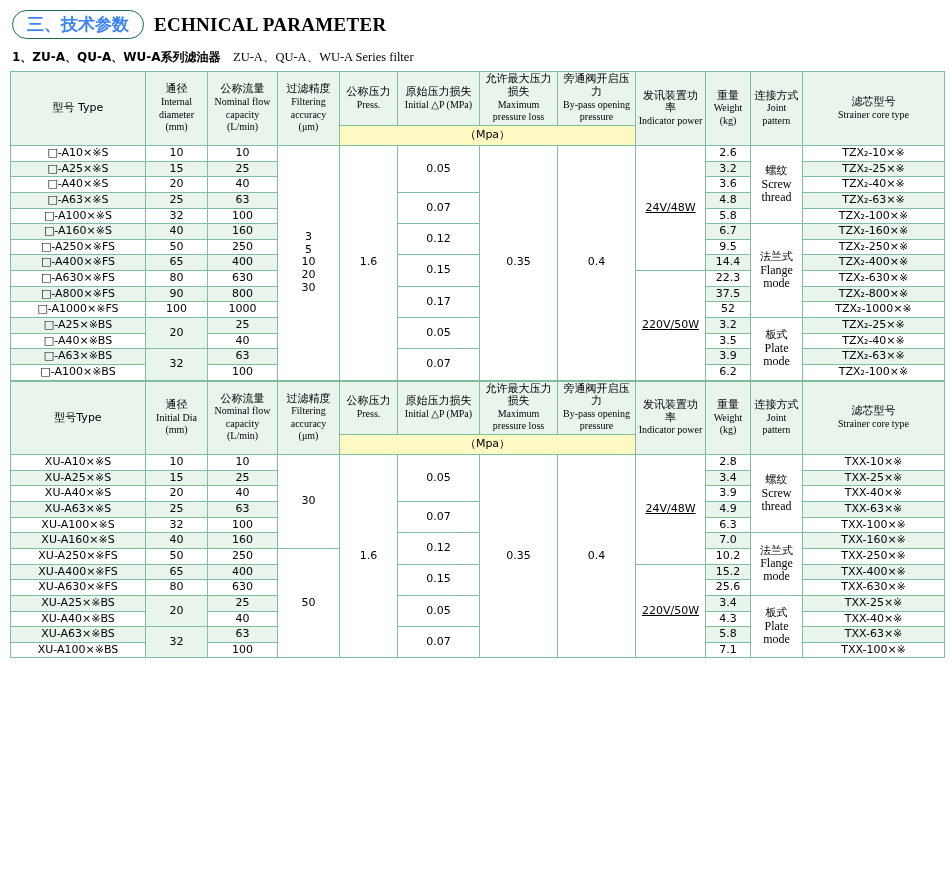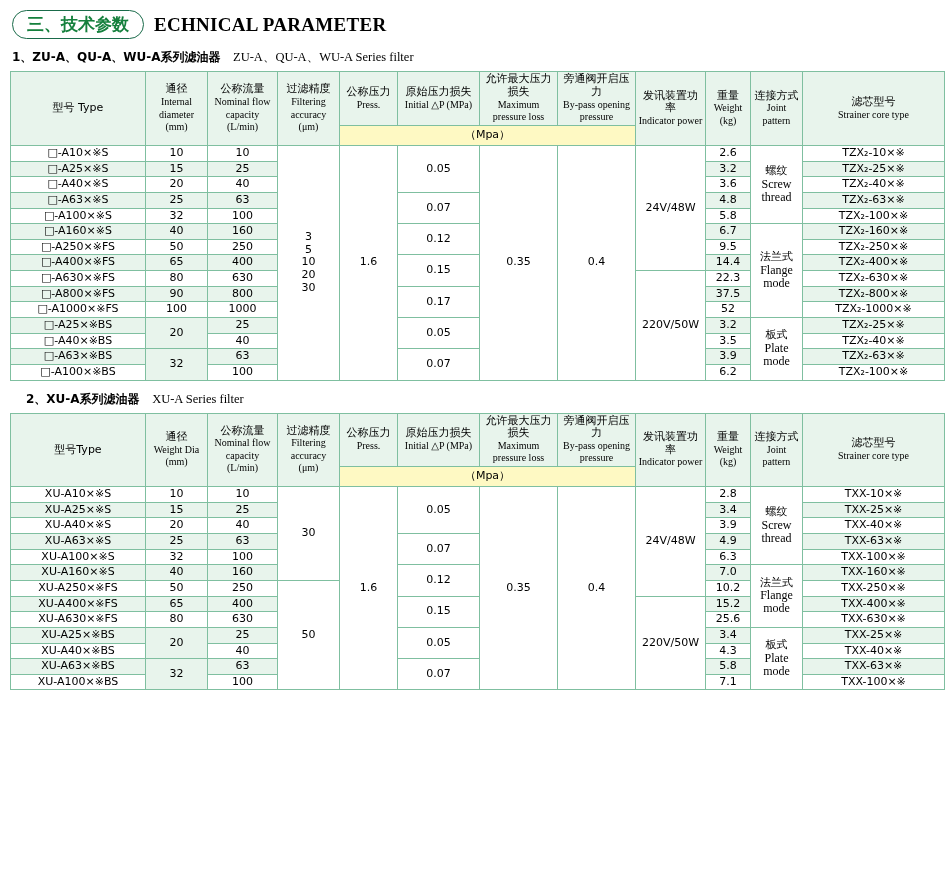--- a/index.html
+++ b/index.html
@@ -27,21 +27,21 @@
     gap: 10px;
     margin: 4px 0 10px 4px;
   }
   .header-pill {
     border: 1.5px solid #1a6b4a;
     border-radius: 18px;
     padding: 3px 14px 4px 14px;
     font-size: 17px;
     font-weight: bold;
     font-family: "DejaVu Sans", sans-serif;
-    color: #15803d;
+    color: #3b82f6;
     line-height: 1.2;
     white-space: nowrap;
   }
   .header-title {
     font-family: "Liberation Serif", serif;
     font-weight: bold;
     font-size: 19px;
     letter-spacing: 0.3px;
   }
 
@@ -122,21 +122,21 @@
   }
   td.big {
     font-size: 12px;
   }
   .vstack {
     line-height: 1.45;
     font-size: 12px;
   }
   .joint .cn { font-size: 11px; display:block; }
   .joint .en { font-family: "Liberation Serif", serif; font-size: 12px; display:block; line-height:1.1;}
-  .ind { font-family: "Liberation Serif", serif; font-size: 11.5px; }
+  .ind { font-family: "Liberation Serif", serif; font-size: 11.5px; text-decoration: underline; }
 </style>
 </head>
 <body>
 
 <div class="page">
 
   <div class="header">
     <div class="header-pill">三、技术参数</div>
     <div class="header-title">ECHNICAL PARAMETER</div>
   </div>
@@ -360,25 +360,20 @@
 
       <tr>
         <td class="model">□-A100×※BS</td>
         <td>100</td>
         <td>6.2</td>
         <td class="core">TZX₂-100×※</td>
       </tr>
     </tbody>
   </table>
 
-  <div class="caption caption2">
-    <span class="cn">2、XU-A系列滤油器</span>
-    &nbsp;&nbsp;
-    <span class="en">XU-A Series filter</span>
-  </div>
 
   <table class="spec">
     <colgroup>
       <col style="width:135px">
         <col style="width:62px">
         <col style="width:70px">
         <col style="width:62px">
       <col style="width:58px">
         <col style="width:82px">
         <col style="width:78px">
@@ -388,21 +383,21 @@
         <col style="width:52px">
         <col style="width:142px">
     </colgroup>
     <tbody>
       <tr>
         <td class="hdr" rowspan="2">
           <span class="cn">型号Type</span>
         </td>
         <td class="hdr" rowspan="2">
           <span class="cn">通径</span><br>
-          <span class="en">Weight Dia (mm)</span>
+          <span class="en">Initial Dia (mm)</span>
         </td>
         <td class="hdr" rowspan="2">
           <span class="cn">公称流量</span><br>
           <span class="en">Nominal flow capacity (L/min)</span>
         </td>
         <td class="hdr" rowspan="2">
           <span class="cn">过滤精度</span><br>
           <span class="en">Filtering accuracy (μm)</span>
         </td>
         <td class="hdr">

